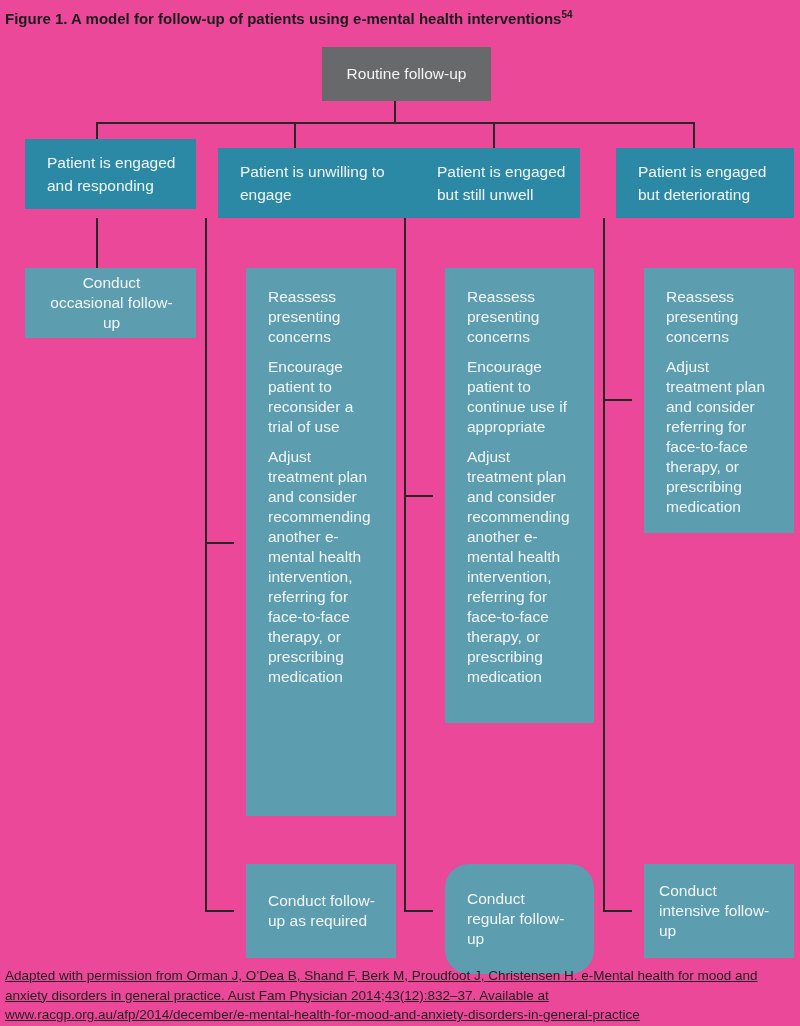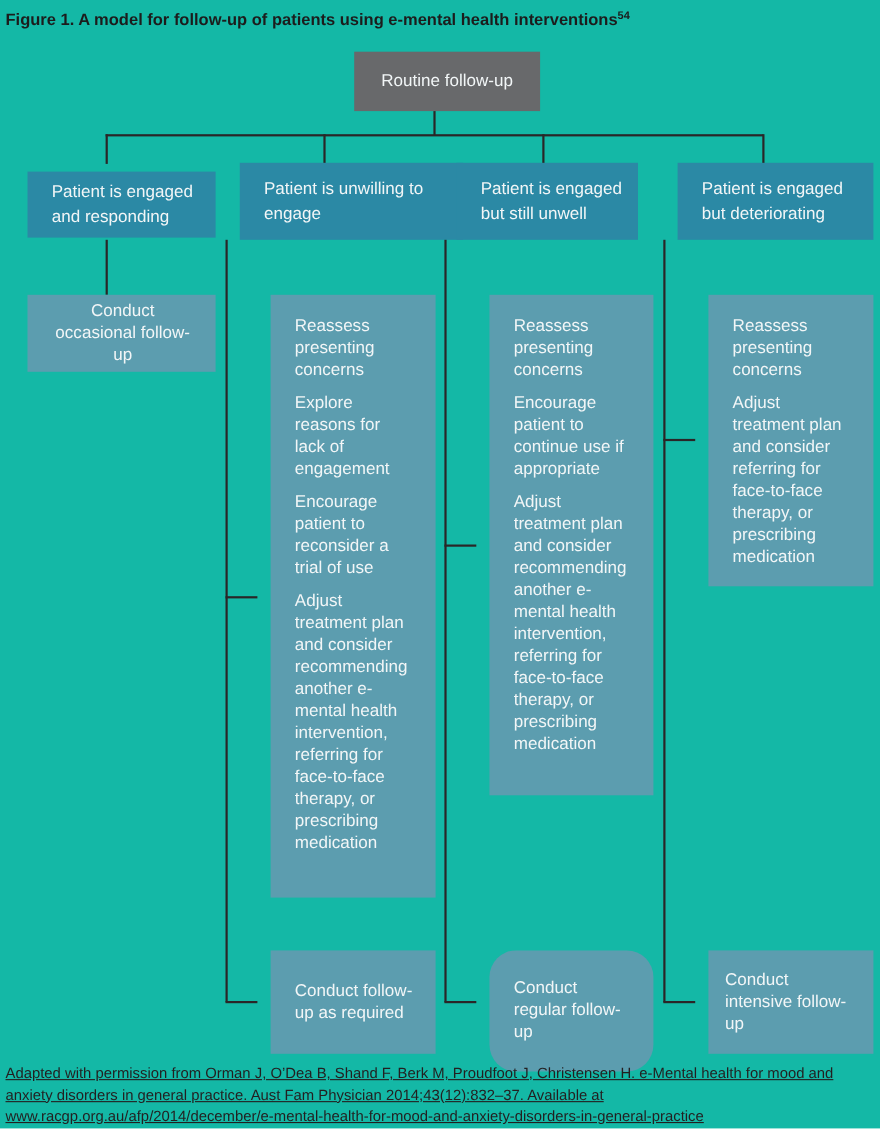--- a/index.html
+++ b/index.html
@@ -1,17 +1,17 @@
 <!DOCTYPE html>
 <html><head>
 <meta charset="utf-8">
 <style>
   html,body{margin:0;padding:0;background:#ffffff;}
   .canvas{
-    position:relative;width:800px;height:1026px;background:#14b8a6;overflow:hidden;
+    position:relative;width:800px;height:1026px;background:#ec4899;overflow:hidden;
     font-family:"Liberation Sans","DejaVu Sans",sans-serif;
   }
   .title{
     position:absolute;left:5px;top:5px;width:780px;
     font-size:15px;font-weight:bold;color:#1c1c1c;line-height:20px;
   }
   .title sup{font-size:10px;}
   .line{position:absolute;background:#2a2627;}
   .box{
     position:absolute;box-sizing:border-box;color:#f2f6f7;
@@ -47,35 +47,34 @@
 
   <div class="box root-box" style="left:310px;top:47px;width:169px;height:54px;">Routine follow-up</div>
 
   <div class="line" style="left:394px;top:101px;width:1.5px;height:22px;"></div>
   <div class="line" style="left:96px;top:122px;width:598px;height:1.5px;"></div>
   <div class="line" style="left:96px;top:122px;width:1.5px;height:27px;"></div>
   <div class="line" style="left:294px;top:122px;width:1.5px;height:27px;"></div>
   <div class="line" style="left:493px;top:122px;width:1.5px;height:27px;"></div>
   <div class="line" style="left:693px;top:122px;width:1.5px;height:27px;"></div>
 
-  <div class="box header-box" style="left:13px;top:156px;width:171px;height:60px;">Patient is engaged and responding</div>
+  <div class="box header-box" style="left:13px;top:139px;width:171px;height:70px;">Patient is engaged and responding</div>
   <div class="box header-box" style="left:206px;top:148px;width:203px;height:70px;">Patient is unwilling to engage</div>
   <div class="box header-box" style="left:403px;top:148px;width:165px;height:70px;">Patient is engaged but still unwell</div>
   <div class="box header-box" style="left:604px;top:148px;width:178px;height:70px;">Patient is engaged but deteriorating</div>
 
   <div class="line" style="left:96px;top:218px;width:1.5px;height:50px;"></div>
   <div class="box center-box" style="left:13px;top:268px;width:171px;height:70px;text-align:center;">Conduct occasional follow-up</div>
 
   <div class="line" style="left:205px;top:218px;width:1.5px;height:693px;"></div>
   <div class="line" style="left:205px;top:542px;width:29px;height:1.5px;"></div>
   <div class="line" style="left:205px;top:910px;width:29px;height:1.5px;"></div>
 
   <div class="box action-box" style="left:234px;top:268px;width:150px;height:548px;">
     <p>Reassess presenting concerns</p>
-    <p>Explore reasons for lack of engagement</p>
     <p>Encourage patient to reconsider a trial of use</p>
     <p>Adjust treatment plan and consider recommending another e-mental health intervention, referring for face-to-face therapy, or prescribing medication</p>
   </div>
 
   <div class="box center-box" style="left:234px;top:864px;width:150px;height:94px;">Conduct follow-up as required</div>
 
   <div class="line" style="left:404px;top:218px;width:1.5px;height:693px;"></div>
   <div class="line" style="left:404px;top:495px;width:29px;height:1.5px;"></div>
   <div class="line" style="left:404px;top:910px;width:29px;height:1.5px;"></div>
 

